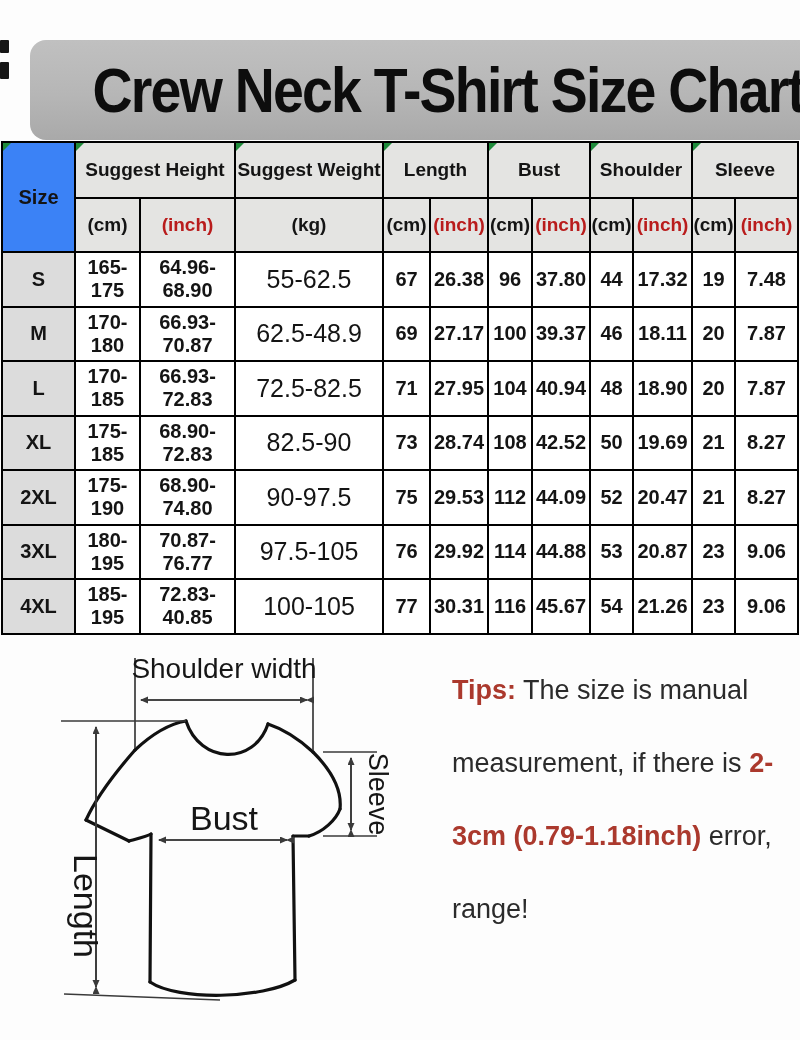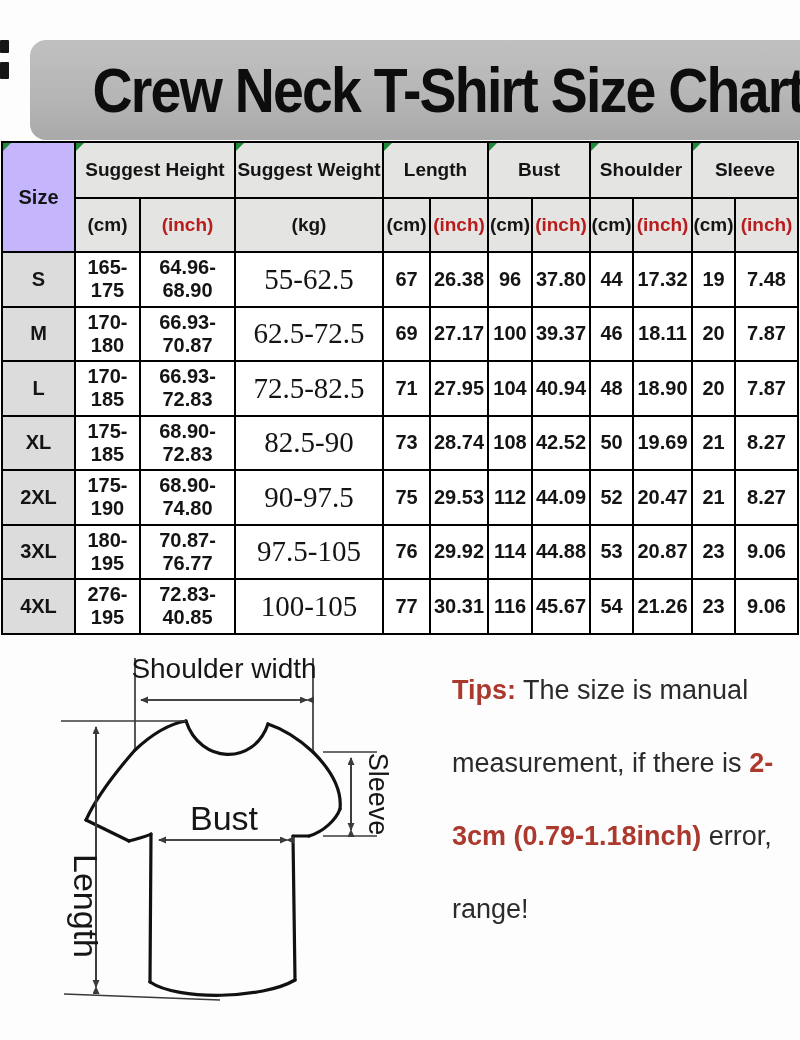--- a/index.html
+++ b/index.html
@@ -27,22 +27,22 @@
   }
   .size-chart th,.size-chart td{
     border:2px solid #000;text-align:center;vertical-align:middle;
     padding:0;overflow:hidden;position:relative;
   }
   .size-chart thead th{background:#e4e4e2;font-size:19px;font-weight:bold;margin-left:32px;}
   .size-chart tr.group-row th{height:54px;}
   .size-chart tr.unit-row th{height:52px;}
   .size-chart td{height:52.5px;font-size:20px;font-weight:bold;background:#ffffff;}
   .size-chart td.size-col{background:#dcdcdc;}
-  .size-chart td.kg-col{font-size:29px;font-weight:normal;letter-spacing:0;font-family:Liberation Serif, serif;}
-  .size-chart th.size-head{background:#c4b5fd;font-size:20px;}
+  .size-chart td.kg-col{font-size:25px;font-weight:normal;letter-spacing:0;}
+  .size-chart th.size-head{background:#3b82f6;font-size:20px;}
   .red{color:#b91c1c;}
   th.corner:before{
     content:"";position:absolute;left:0;top:0;width:0;height:0;
     border-top:8px solid #1f8b3b;border-right:8px solid transparent;
   }
   
   .tips{
     position:absolute;left:452px;top:654px;width:338px;
     font-size:27px;line-height:73px;color:#2b2b2b;
   }
@@ -117,21 +117,21 @@
           <td>37.80</td>
           <td>44</td>
           <td>17.32</td>
           <td>19</td>
           <td>7.48</td>
         </tr>
         <tr>
           <td class="size-col">M</td>
           <td>170-180</td>
           <td>66.93-70.87</td>
-          <td class="kg-col">62.5-72.5</td>
+          <td class="kg-col">62.5-48.9</td>
           <td>69</td>
           <td>27.17</td>
           <td>100</td>
           <td>39.37</td>
           <td>46</td>
           <td>18.11</td>
           <td>20</td>
           <td>7.87</td>
         </tr>
         <tr>
@@ -185,21 +185,21 @@
           <td>29.92</td>
           <td>114</td>
           <td>44.88</td>
           <td>53</td>
           <td>20.87</td>
           <td>23</td>
           <td>9.06</td>
         </tr>
         <tr>
           <td class="size-col">4XL</td>
-          <td>276-195</td>
+          <td>185-195</td>
           <td>72.83-40.85</td>
           <td class="kg-col">100-105</td>
           <td>77</td>
           <td>30.31</td>
           <td>116</td>
           <td>45.67</td>
           <td>54</td>
           <td>21.26</td>
           <td>23</td>
           <td>9.06</td>

